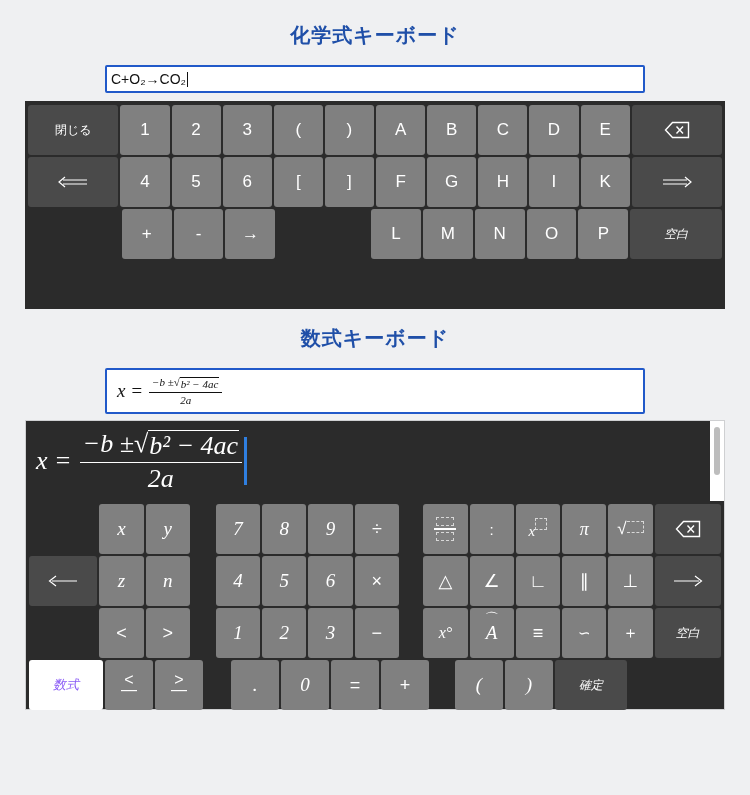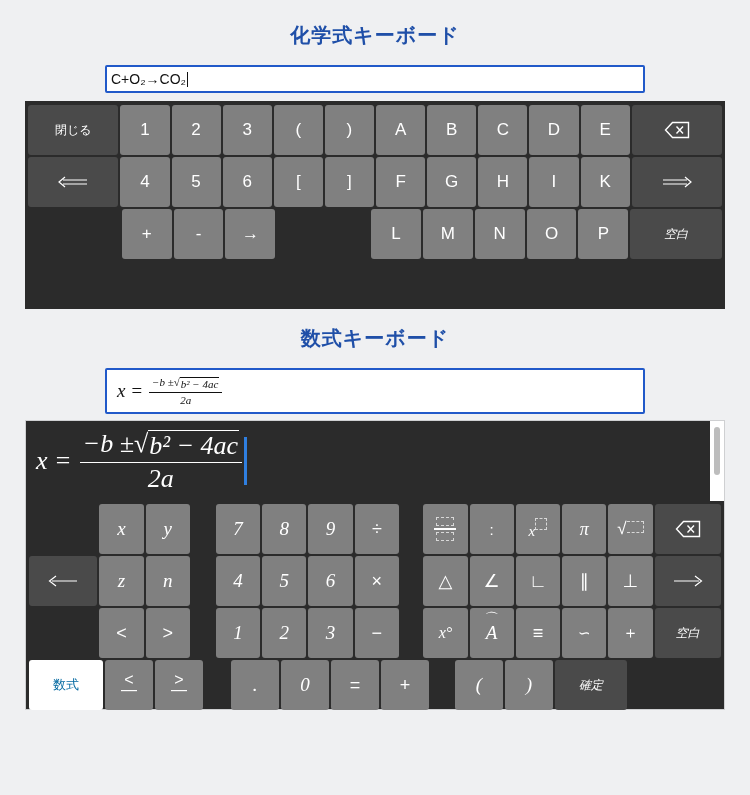--- a/index.html
+++ b/index.html
@@ -132,21 +132,21 @@
     display: flex;
     align-items: center;
     justify-content: center;
     font-size: 17px;
     margin-right: 2px;
     user-select: none;
     overflow: hidden;
   }
   .key:last-child { margin-right: 0; font-style: italic; }
   .key.dark { background: #4a4a4a; font-size: 12px; }
-  .key.white { background: #ffffff; color: #0369a1; }
+  .key.white { background: #ffffff; color: #8b5cf6; font-style: italic; }
   .key.blank { background: transparent; }
   .key.serif {
     font-family: "Liberation Serif", serif;
     font-style: italic;
     font-size: 19px;
   }
   .key.sym { font-size: 18px; font-style: normal; }
   .key.jp { font-size: 12px; font-family: "DejaVu Sans", sans-serif; }
 
   

